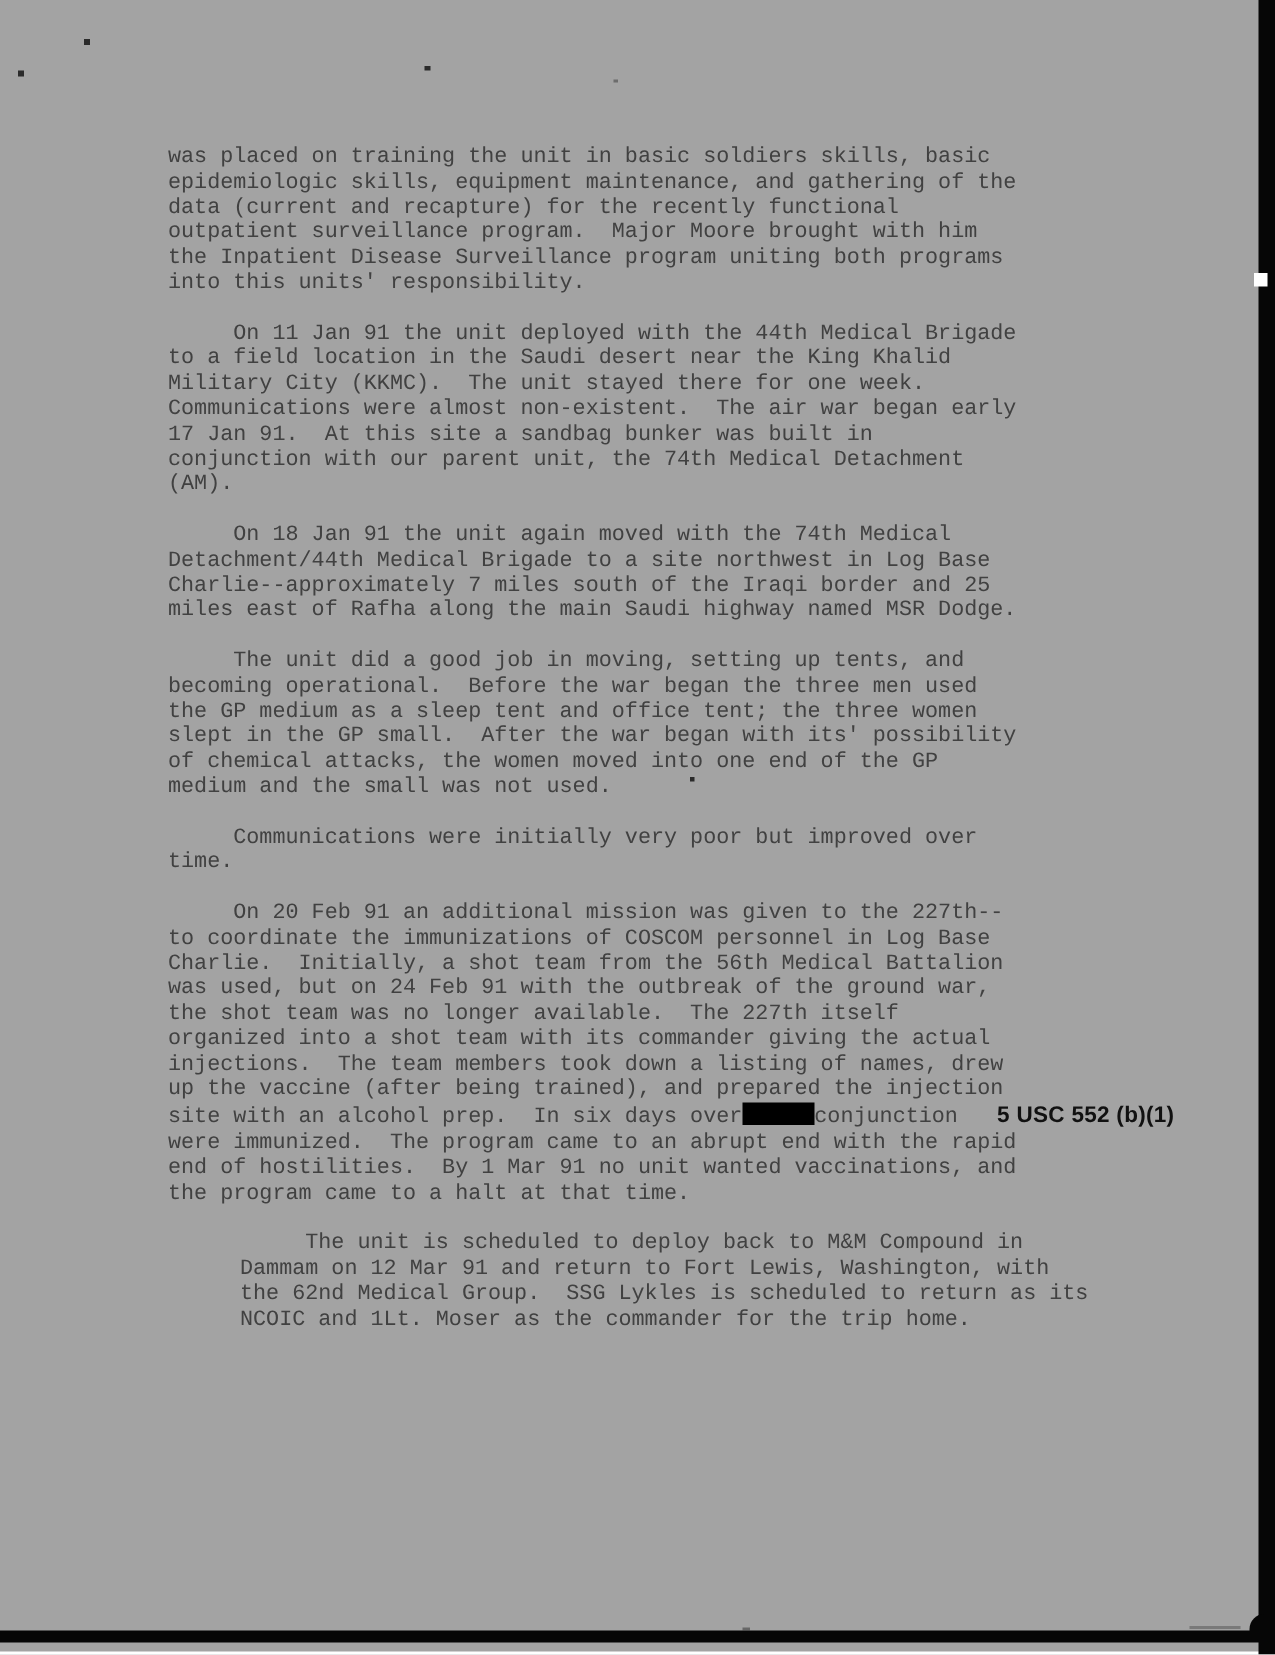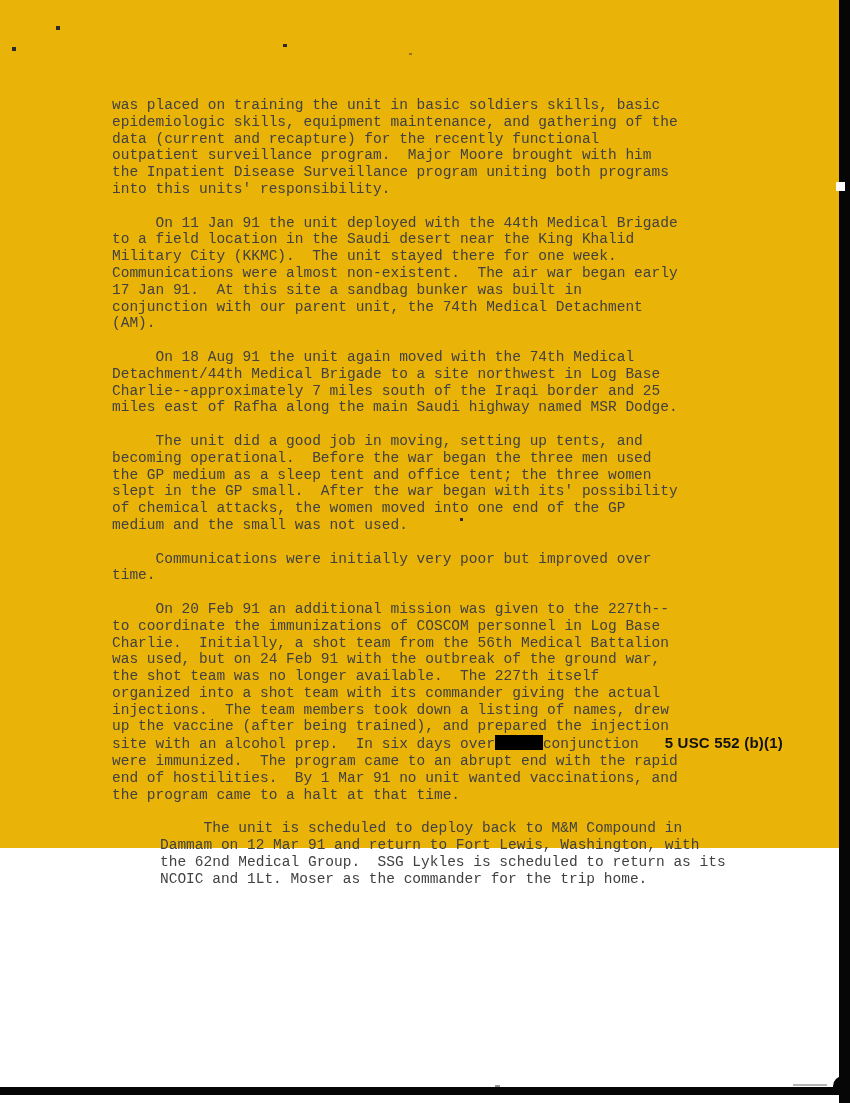--- a/index.html
+++ b/index.html
@@ -6,22 +6,22 @@
     margin: 0;
     padding: 0;
     width: 850px;
     height: 1103px;
     background: #ffffff;
     overflow: hidden;
   }
   .page {
     position: relative;
     width: 850px;
-    height: 848px;
-    background: #eab308;
+    height: 1101px;
+    background: #a3a3a3;
   }
   .doc {
     position: absolute;
     left: 112px;
     top: 97px;
     width: 680px;
     color: #414141;
     font-family: "Liberation Mono", "DejaVu Sans Mono", monospace;
     font-size: 14.5px;
     line-height: 16.8px;
@@ -97,21 +97,21 @@
 epidemiologic skills, equipment maintenance, and gathering of the
 data (current and recapture) for the recently functional
 outpatient surveillance program.  Major Moore brought with him
 the Inpatient Disease Surveillance program uniting both programs
 into this units' responsibility.</span></div><div class="para"><span>     On 11 Jan 91 the unit deployed with the 44th Medical Brigade
 to a field location in the Saudi desert near the King Khalid
 Military City (KKMC).  The unit stayed there for one week.
 Communications were almost non-existent.  The air war began early
 17 Jan 91.  At this site a sandbag bunker was built in
 conjunction with our parent unit, the 74th Medical Detachment
-(AM).</span></div><div class="para"><span>     On 18 Aug 91 the unit again moved with the 74th Medical
+(AM).</span></div><div class="para"><span>     On 18 Jan 91 the unit again moved with the 74th Medical
 Detachment/44th Medical Brigade to a site northwest in Log Base
 Charlie--approximately 7 miles south of the Iraqi border and 25
 miles east of Rafha along the main Saudi highway named MSR Dodge.</span></div><div class="para"><span>     The unit did a good job in moving, setting up tents, and
 becoming operational.  Before the war began the three men used
 the GP medium as a sleep tent and office tent; the three women
 slept in the GP small.  After the war began with its' possibility
 of chemical attacks, the women moved into one end of the GP
 medium and the small was not used.</span></div><div class="para"><span>     Communications were initially very poor but improved over
 time.</span></div><div class="para"><span>     On 20 Feb 91 an additional mission was given to the 227th--
 to coordinate the immunizations of COSCOM personnel in Log Base

